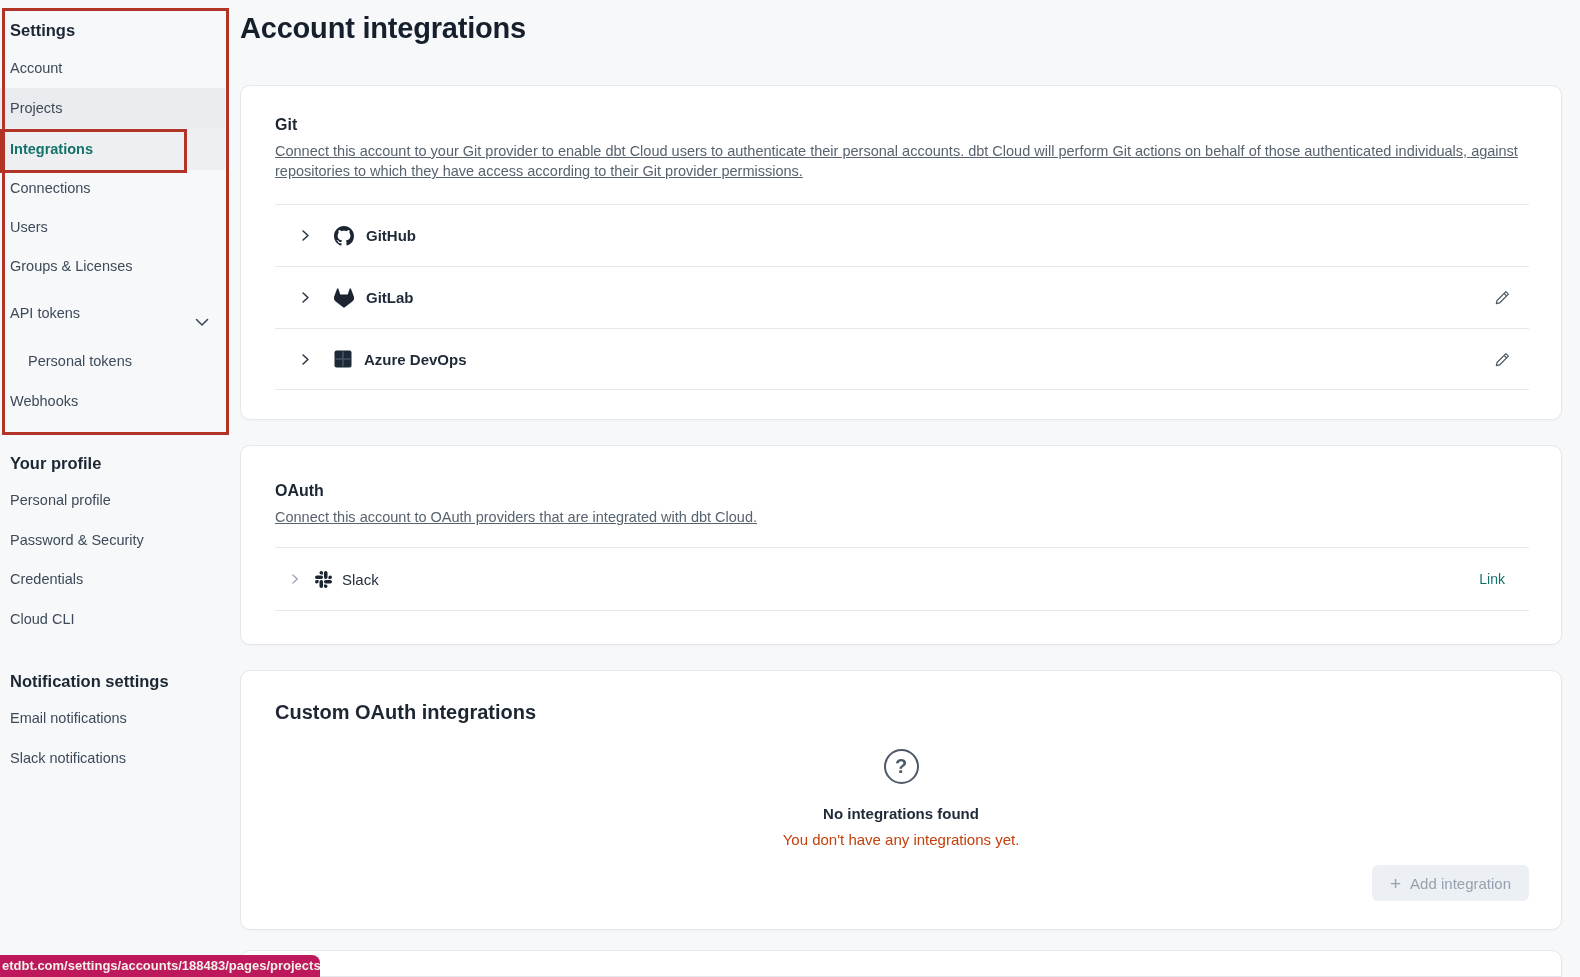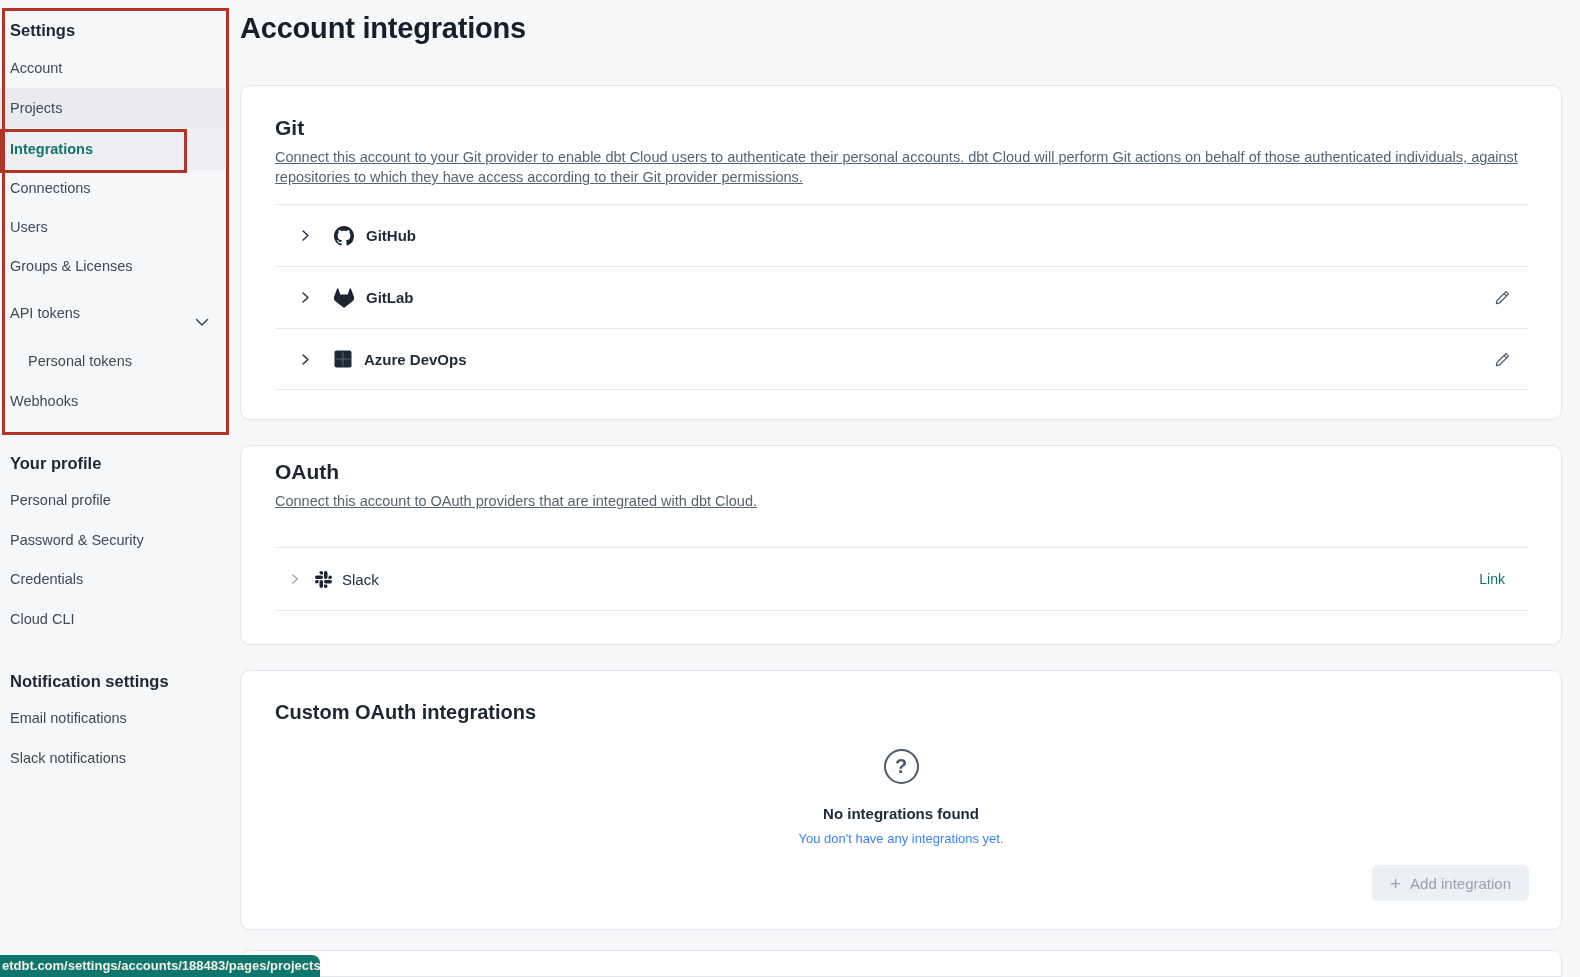--- a/index.html
+++ b/index.html
@@ -32,25 +32,25 @@
   
   .main { position:absolute; left:240px; top:0; width:1322px; height:977px; }
   .page-title { font-size:29px; font-weight:700; color:#16202c; margin-top:12px; letter-spacing:-0.2px; }
 
   .card {
     position:absolute; left:0; width:1322px; background:#ffffff;
     border:1px solid #e4e7eb; border-radius:10px;
     box-shadow:0 1px 2px rgba(20,30,40,0.03);
   }
   .card-git   { top:85px;  height:335px; padding:30px 32px 0 34px; }
-  .card-oauth { top:445px; height:200px; padding:14px 32px 0 34px; }
+  .card-oauth { top:445px; height:200px; padding:36px 32px 0 34px; }
   .card-custom{ top:670px; height:260px; padding:30px 32px 0 34px; }
   .card-peek  { top:950px; height:27px; border-radius:10px 10px 0 0; }
 
-  .card h2 { font-size:21px; font-weight:700; color:#1c2733; }
+  .card h2 { font-size:16px; font-weight:700; color:#1c2733; }
   .card-custom h2 { font-size:20px; }
   .desc { font-size:14.5px; line-height:1.38; color:#57636f; margin-top:7px;text-decoration:underline; }
 
   .rows { position:absolute; left:34px; right:32px; top:118px; }
   .card-oauth .rows { top:101px; }
   .prow {
     height:62px; display:flex; align-items:center;
     border-top:1px solid #e5e8ed; padding-left:24px; cursor:pointer;
   }
   .prow:last-child { border-bottom:1px solid #e5e8ed; }
@@ -66,34 +66,34 @@
   .link-action { margin-left:auto; margin-right:24px; color:#13736b; font-size:14px; cursor:pointer; }
 
   
   .empty { position:absolute; left:0; right:0; top:78px; text-align:center; }
   .qmark {
     width:35px; height:35px; border:2.4px solid #4d5a68; border-radius:50%;
     display:flex; align-items:center; justify-content:center;
     font-size:20px; font-weight:700; color:#4d5a68; margin:0 auto;
   }
   .empty-title { margin-top:21px; font-size:15px; font-weight:700; color:#1e2a38; }
-  .empty-sub { margin-top:9px; font-size:13px; color:#3b82f6; }
+  .empty-sub { margin-top:9px; font-size:15px; color:#c2410c; }
 
   .add-btn {
     position:absolute; right:32px; top:194px; height:36px; padding:0 18px;
     background:#eceff3; border:none; border-radius:6px;
     display:flex; align-items:center; gap:9px;
     font-family:inherit; font-size:15px; color:#98a1ae; cursor:default;
   }
   .add-btn .plus { font-size:19px; line-height:1; color:#98a1ae; }
 
   
   .status-bar {
     position:absolute; left:0; bottom:0; height:22px; max-width:320px;
-    background:#0f766e; color:#f4f1e8; font-size:13px; font-weight:600;
+    background:#be185d; color:#f4f1e8; font-size:13px; font-weight:600;
     border-radius:0 8px 0 0; padding:3px 10px 0 2px; white-space:nowrap; overflow:hidden;
     z-index:60;
   }
 </style>
 </head>
 <body>
 
 <nav class="sidebar">
   <div class="side-h" style="top:10px">Settings</div>
   <div class="side-item" style="top:48px">Account</div>

